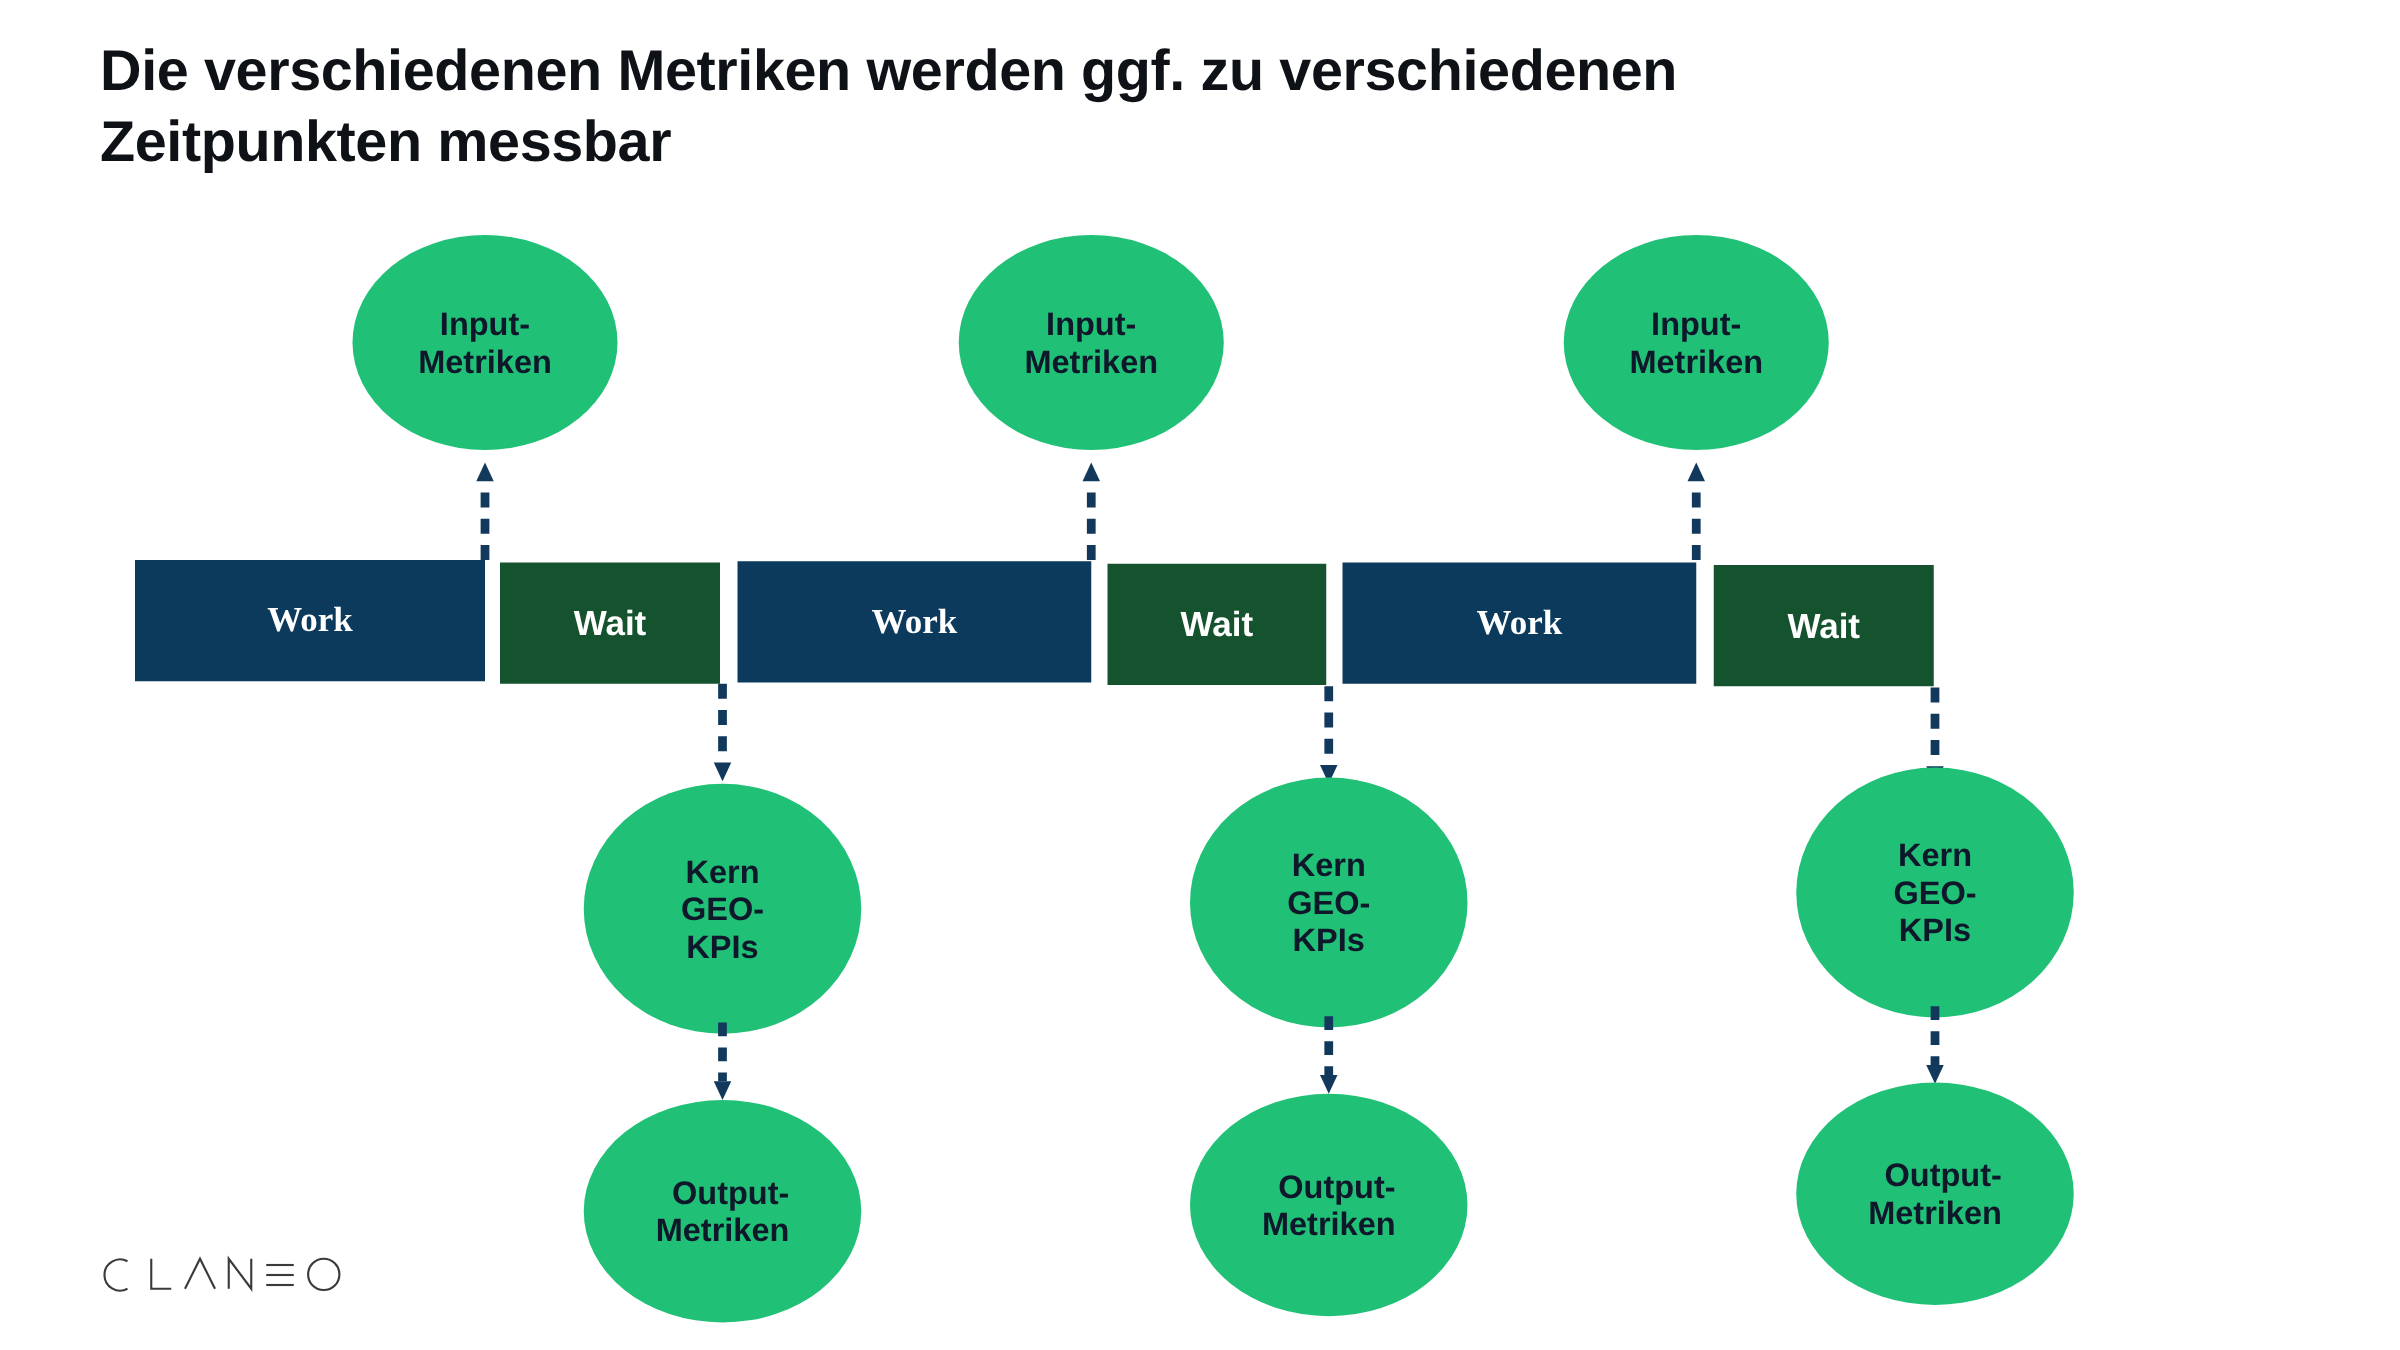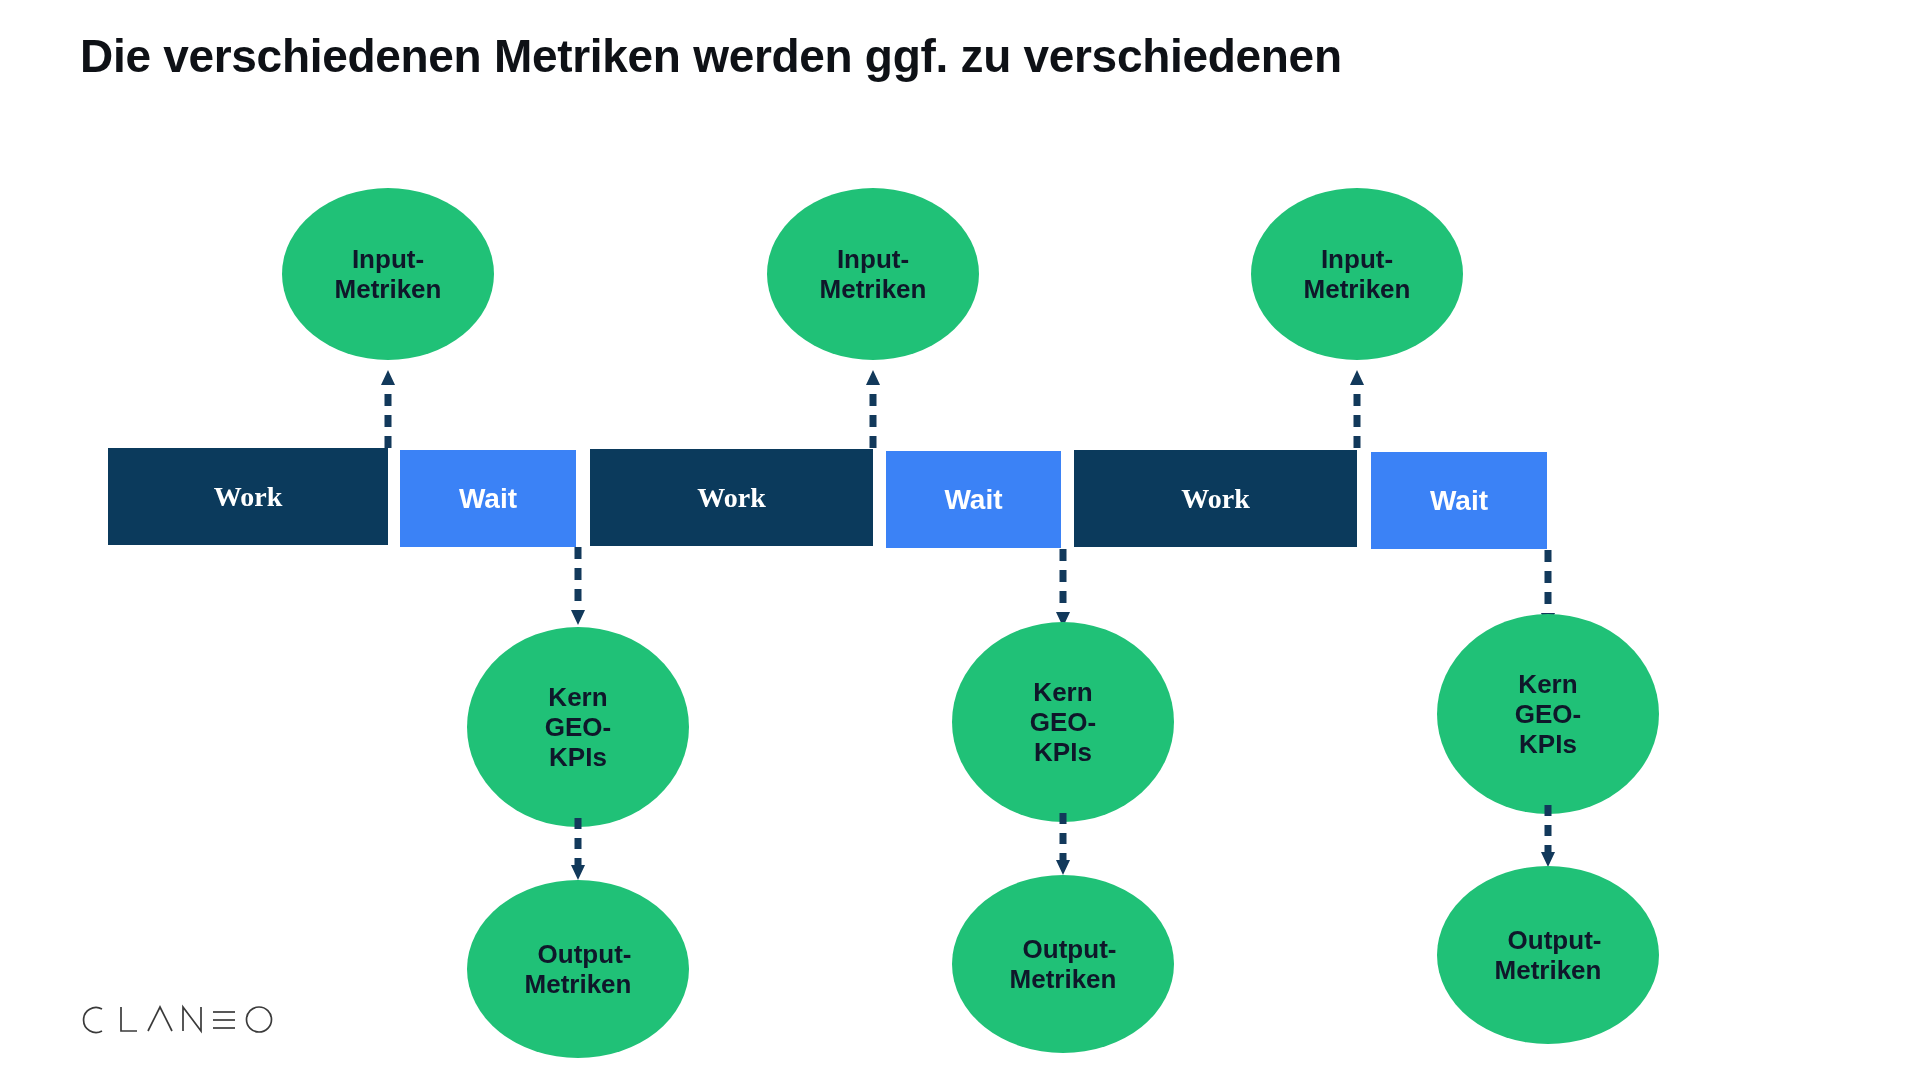--- a/index.html
+++ b/index.html
@@ -75,21 +75,21 @@
     position: absolute;
     display: flex;
     align-items: center;
     justify-content: center;
     color: #ffffff;
     font-weight: 700;
     font-size: 28px;
     box-sizing: border-box;
   }
   .bar-work { background: #0B3A5C; font-family: Liberation Serif, serif; }
-  .bar-wait { background: #3b82f6; }
+  .bar-wait { background: #14532d; }
 
   
   .arrow {
     position: absolute;
     width: 14px;
   }
   .arrow svg { display: block; overflow: visible; }
 
   
   .logo {
@@ -101,20 +101,21 @@
   }
   .logo svg { display: block; }
 </style>
 </head>
 <body>
 
 <div id="slide">
 
   <div class="title">
     <span>Die verschiedenen Metriken werden ggf. zu verschiedenen</span>
+    <span>Zeitpunkten messbar</span>
   </div>
 
   <div class="ellipse e-input" style="left:282px; top:188px;">
     <span class="lbl">
       <span>Input-</span>
       <span>Metriken</span>
     </span>
   </div>
 
   <div class="ellipse e-input" style="left:767px; top:188px;">

